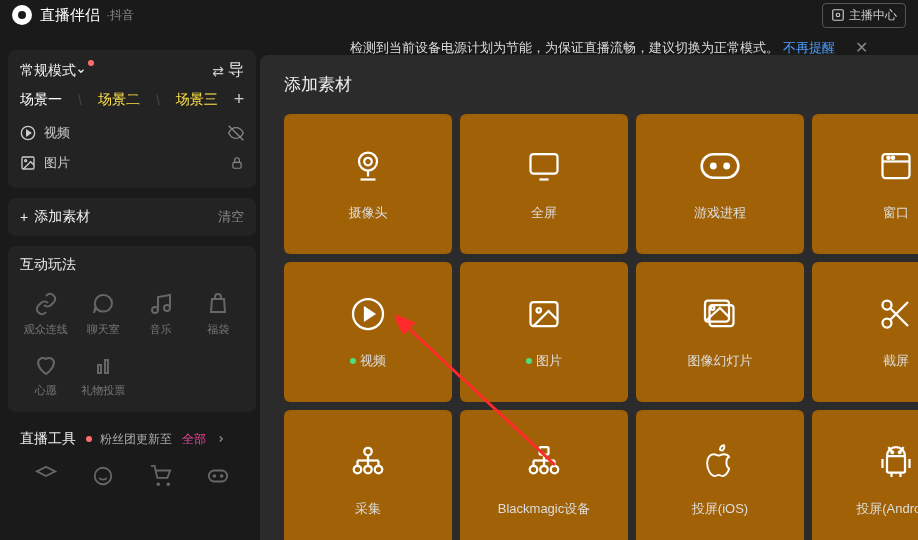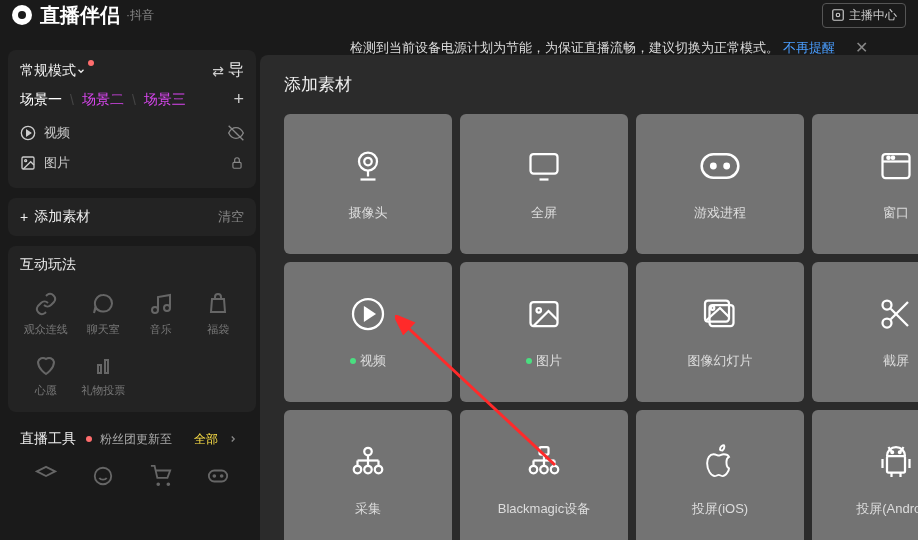--- a/index.html
+++ b/index.html
@@ -18,21 +18,21 @@
   background: #1a1a1a;
 }
 .logo-circle {
   width: 20px; height: 20px;
   border-radius: 50%;
   background: #fff;
   display: flex; align-items: center; justify-content: center;
   margin-right: 8px;
 }
 .logo-circle::after { content: ""; width: 8px; height: 8px; background: #1a1a1a; border-radius: 50%; }
-.app-title { color: #fff; font-size: 20px; font-weight: 700; margin-right: 6px; }
+.app-title { color: #fff; font-size: 15px; font-weight: 400; margin-right: 6px; }
 .app-sub { color: #888; font-size: 12px; }
 .header-spacer { flex: 1; }
 .anchor-center {
   display: flex; align-items: center; gap: 4px;
   padding: 3px 8px;
   border: 1px solid #555; border-radius: 4px;
   color: #ccc; font-size: 12px;
 }
 .warn-bar {
   position: absolute; top: 38px; left: 350px; right: 8px;
@@ -47,59 +47,59 @@
   position: absolute; left: 8px; top: 50px; width: 248px;
 }
 .panel {
   background: #232323; border-radius: 8px;
   padding: 10px 12px; margin-bottom: 10px;
 }
 .mode-row { display: flex; align-items: center; justify-content: space-between; margin-bottom: 8px; }
 .mode-btn { display: flex; align-items: center; font-size: 14px; color: #eee; position: relative; }
 .mode-btn .dot { position: absolute; top: -2px; right: -8px; width: 6px; height: 6px; background: #ff6d6d; border-radius: 50%; }
 .swap-icon { color: #ccc; font-size: 14px; }
-.scene-tabs { display: flex; align-items: center; gap: 8px; font-size: 14px; margin-bottom: 8px; }
-.scene-tab { color: #d946ef; white-space: nowrap; }
+.scene-tabs { display: flex; align-items: center; gap: 16px; font-size: 14px; margin-bottom: 8px; }
+.scene-tab { color: #fde047; white-space: nowrap; }
 .scene-tab.active { color: #fff; }
 .scene-sep { color: #444; }
 .plus { margin-left: auto; color: #ccc; font-size: 18px; }
 .asset-row { display: flex; align-items: center; justify-content: space-between; padding: 6px 0; font-size: 13px; color: #ccc; }
 .asset-left { display: flex; align-items: center; gap: 8px; }
 
 .add-row { display: flex; align-items: center; justify-content: space-between; padding: 10px 12px; background: #232323; border-radius: 8px; margin-bottom: 10px; font-size: 14px; }
 .add-btn { display: flex; align-items: center; gap: 6px; color: #eee; }
 .clear-btn { color: #888; font-size: 13px; }
 
 .section-title { font-size: 14px; color: #eee; margin-bottom: 12px; }
 .grid4 { display: grid; grid-template-columns: repeat(4, 1fr); gap: 6px; }
 .mini-item { display: flex; flex-direction: column; align-items: center; gap: 4px; padding: 4px 0; }
 .mini-icon { width: 28px; height: 28px; display: flex; align-items: center; justify-content: center; color: #666; }
 .mini-label { font-size: 11px; color: #777; white-space: nowrap; }
 
 .tools-row { display: flex; align-items: center; gap: 10px; padding: 8px 12px 0; }
 .tools-title { font-size: 14px; color: #eee; }
 .new-badge { display: flex; align-items: center; gap: 8px; font-size: 12px; color: #aaa; }
 .red-dot { width: 6px; height: 6px; background: #ff6d6d; border-radius: 50%; }
-.all-link { color: #fde047; font-size: 12px; margin-left: 12px; }
+.all-link { color: #ec4899; font-size: 12px; }
 
 .overlay {
   position: absolute; left: 260px; top: 55px; right: 0; bottom: 0;
   background: #2b2b2b;
   border-top-left-radius: 8px;
   padding: 18px 0 0 24px;
 }
 .overlay-title { font-size: 17px; color: #eee; margin-bottom: 18px; }
 .cards {
   display: grid;
   grid-template-columns: repeat(4, 168px);
   gap: 8px;
   grid-auto-rows: 140px;
 }
 .card {
-  background: #737373;
+  background: #a16207;
   border-radius: 6px;
   display: flex; flex-direction: column;
   align-items: center; justify-content: center;
   gap: 18px;
   cursor: pointer;
 }
 .card-icon { width: 40px; height: 40px; display: flex; align-items: center; justify-content: center; color: #fff; }
 .card-label { font-size: 13px; color: #ddd; display: flex; align-items: center; gap: 4px; }
 .green-dot { width: 6px; height: 6px; background: #4ade80; border-radius: 50%; }
 

